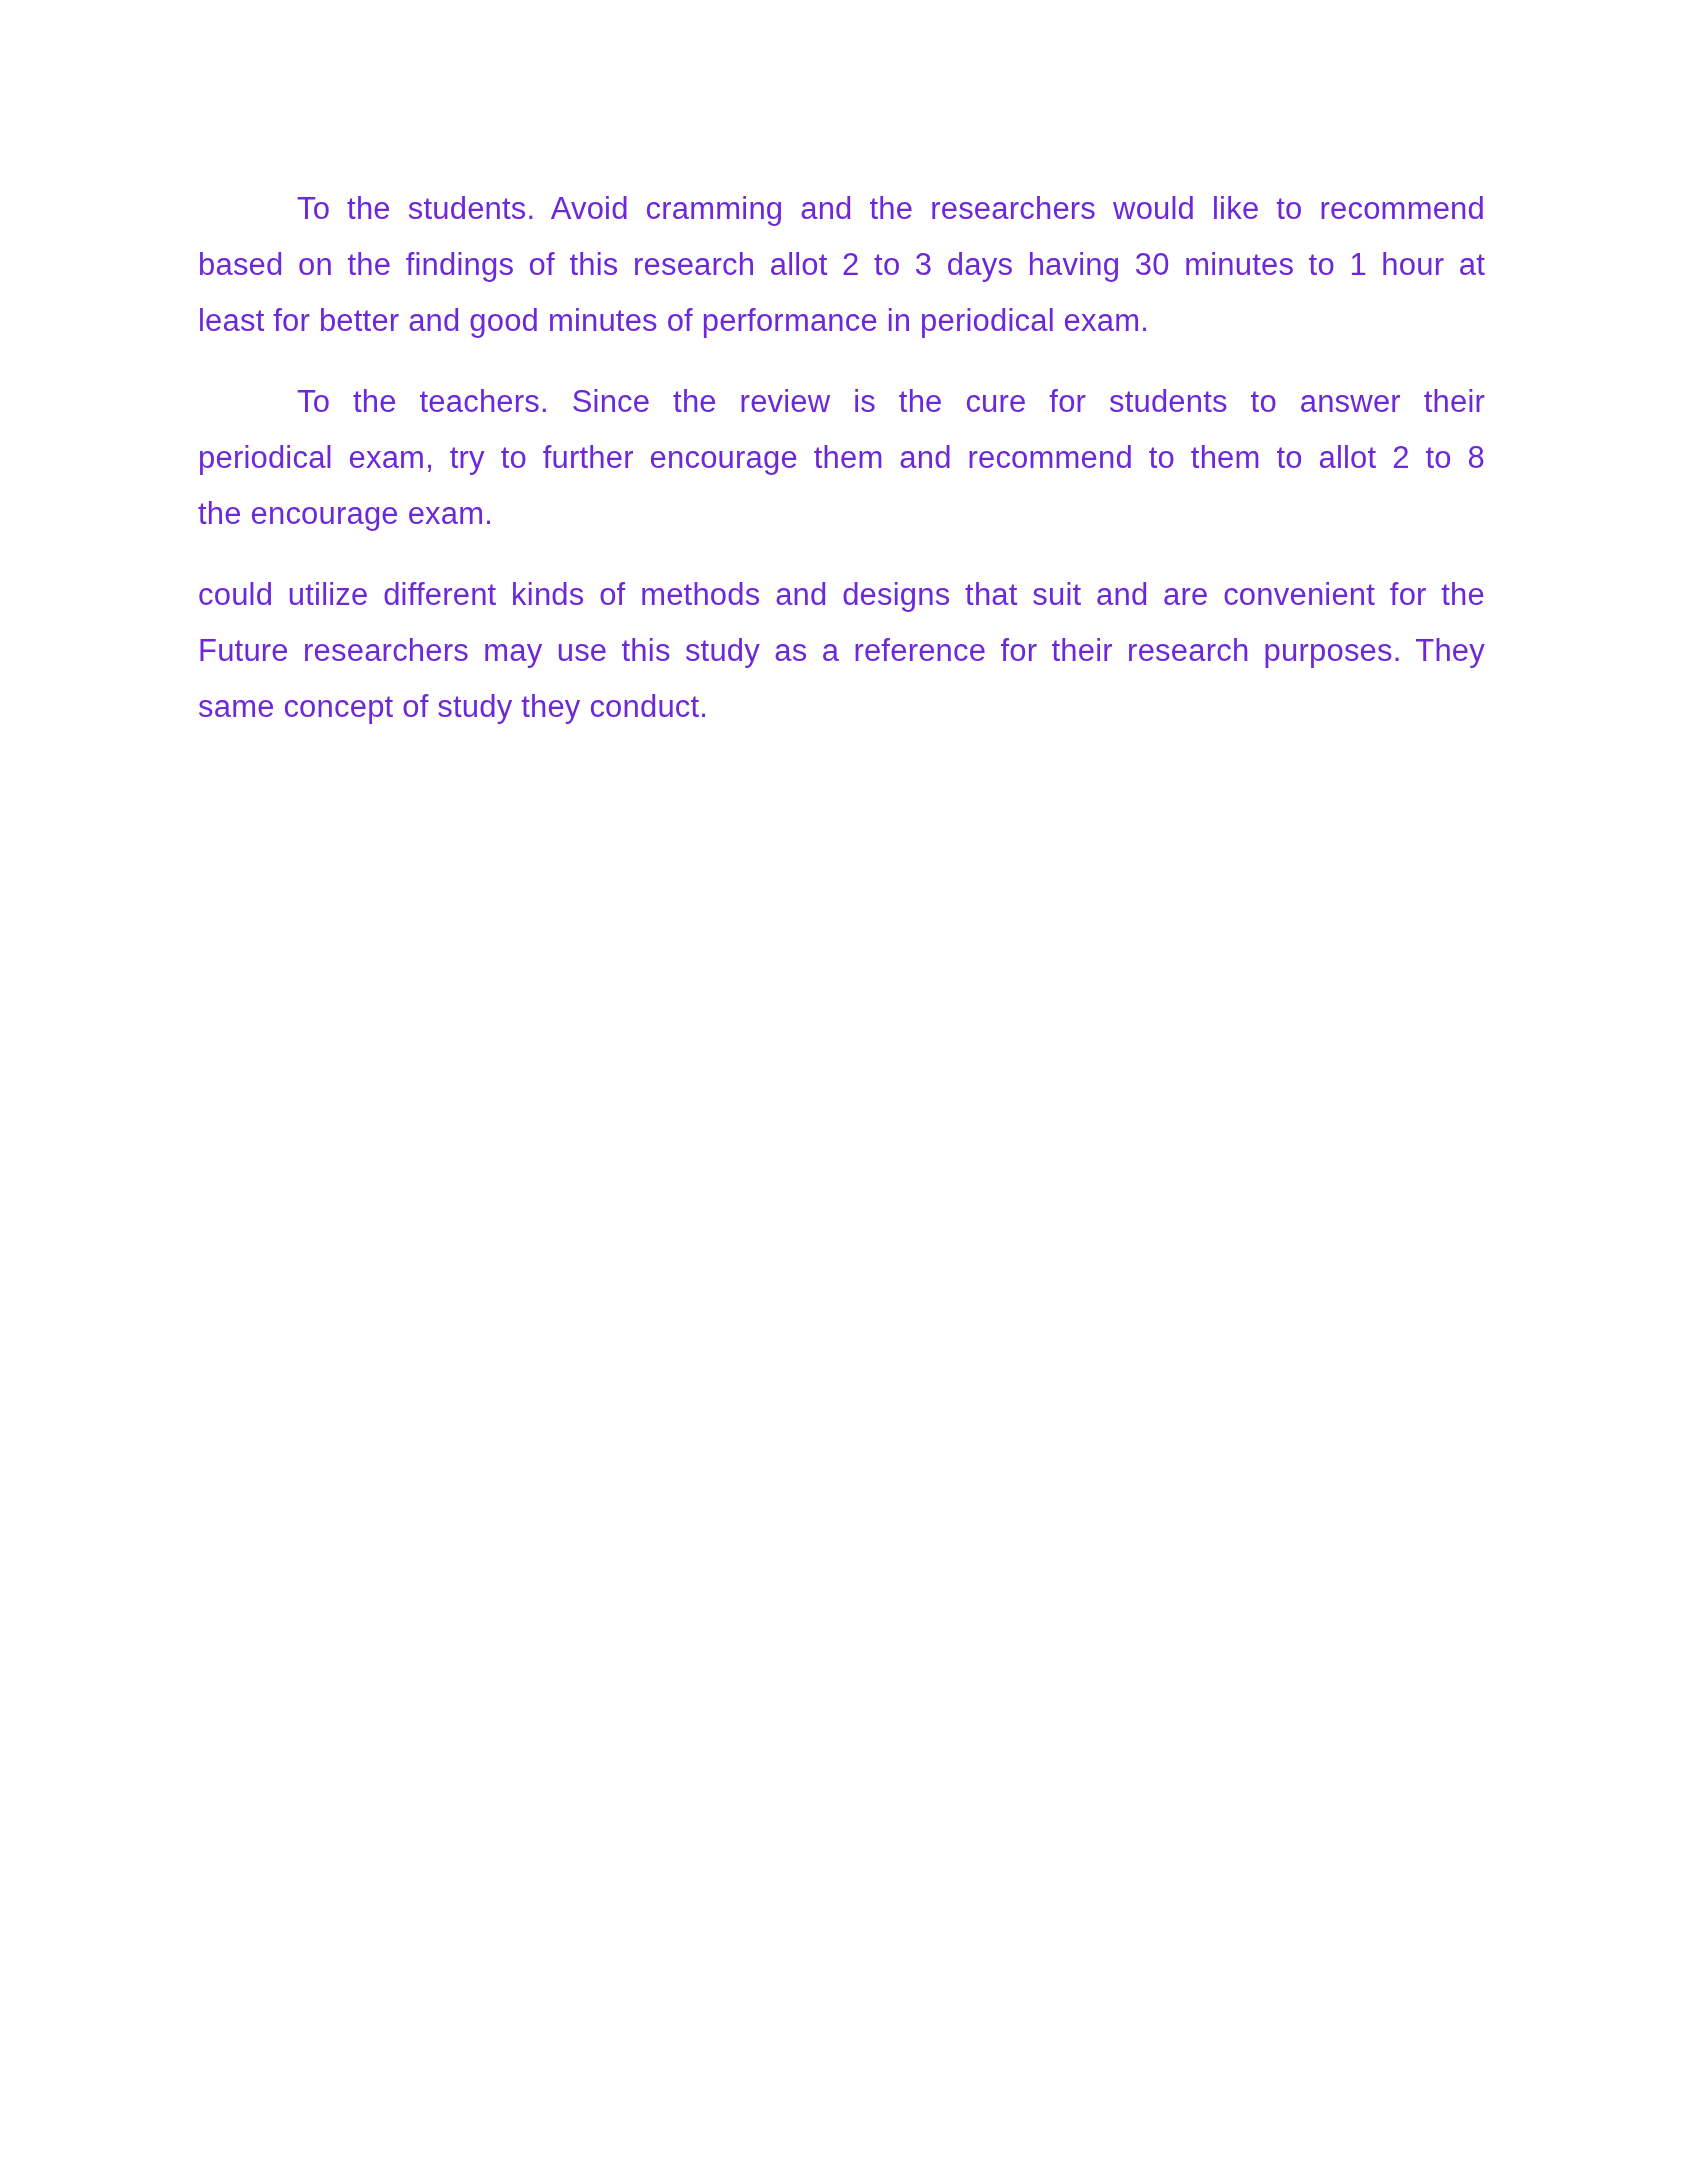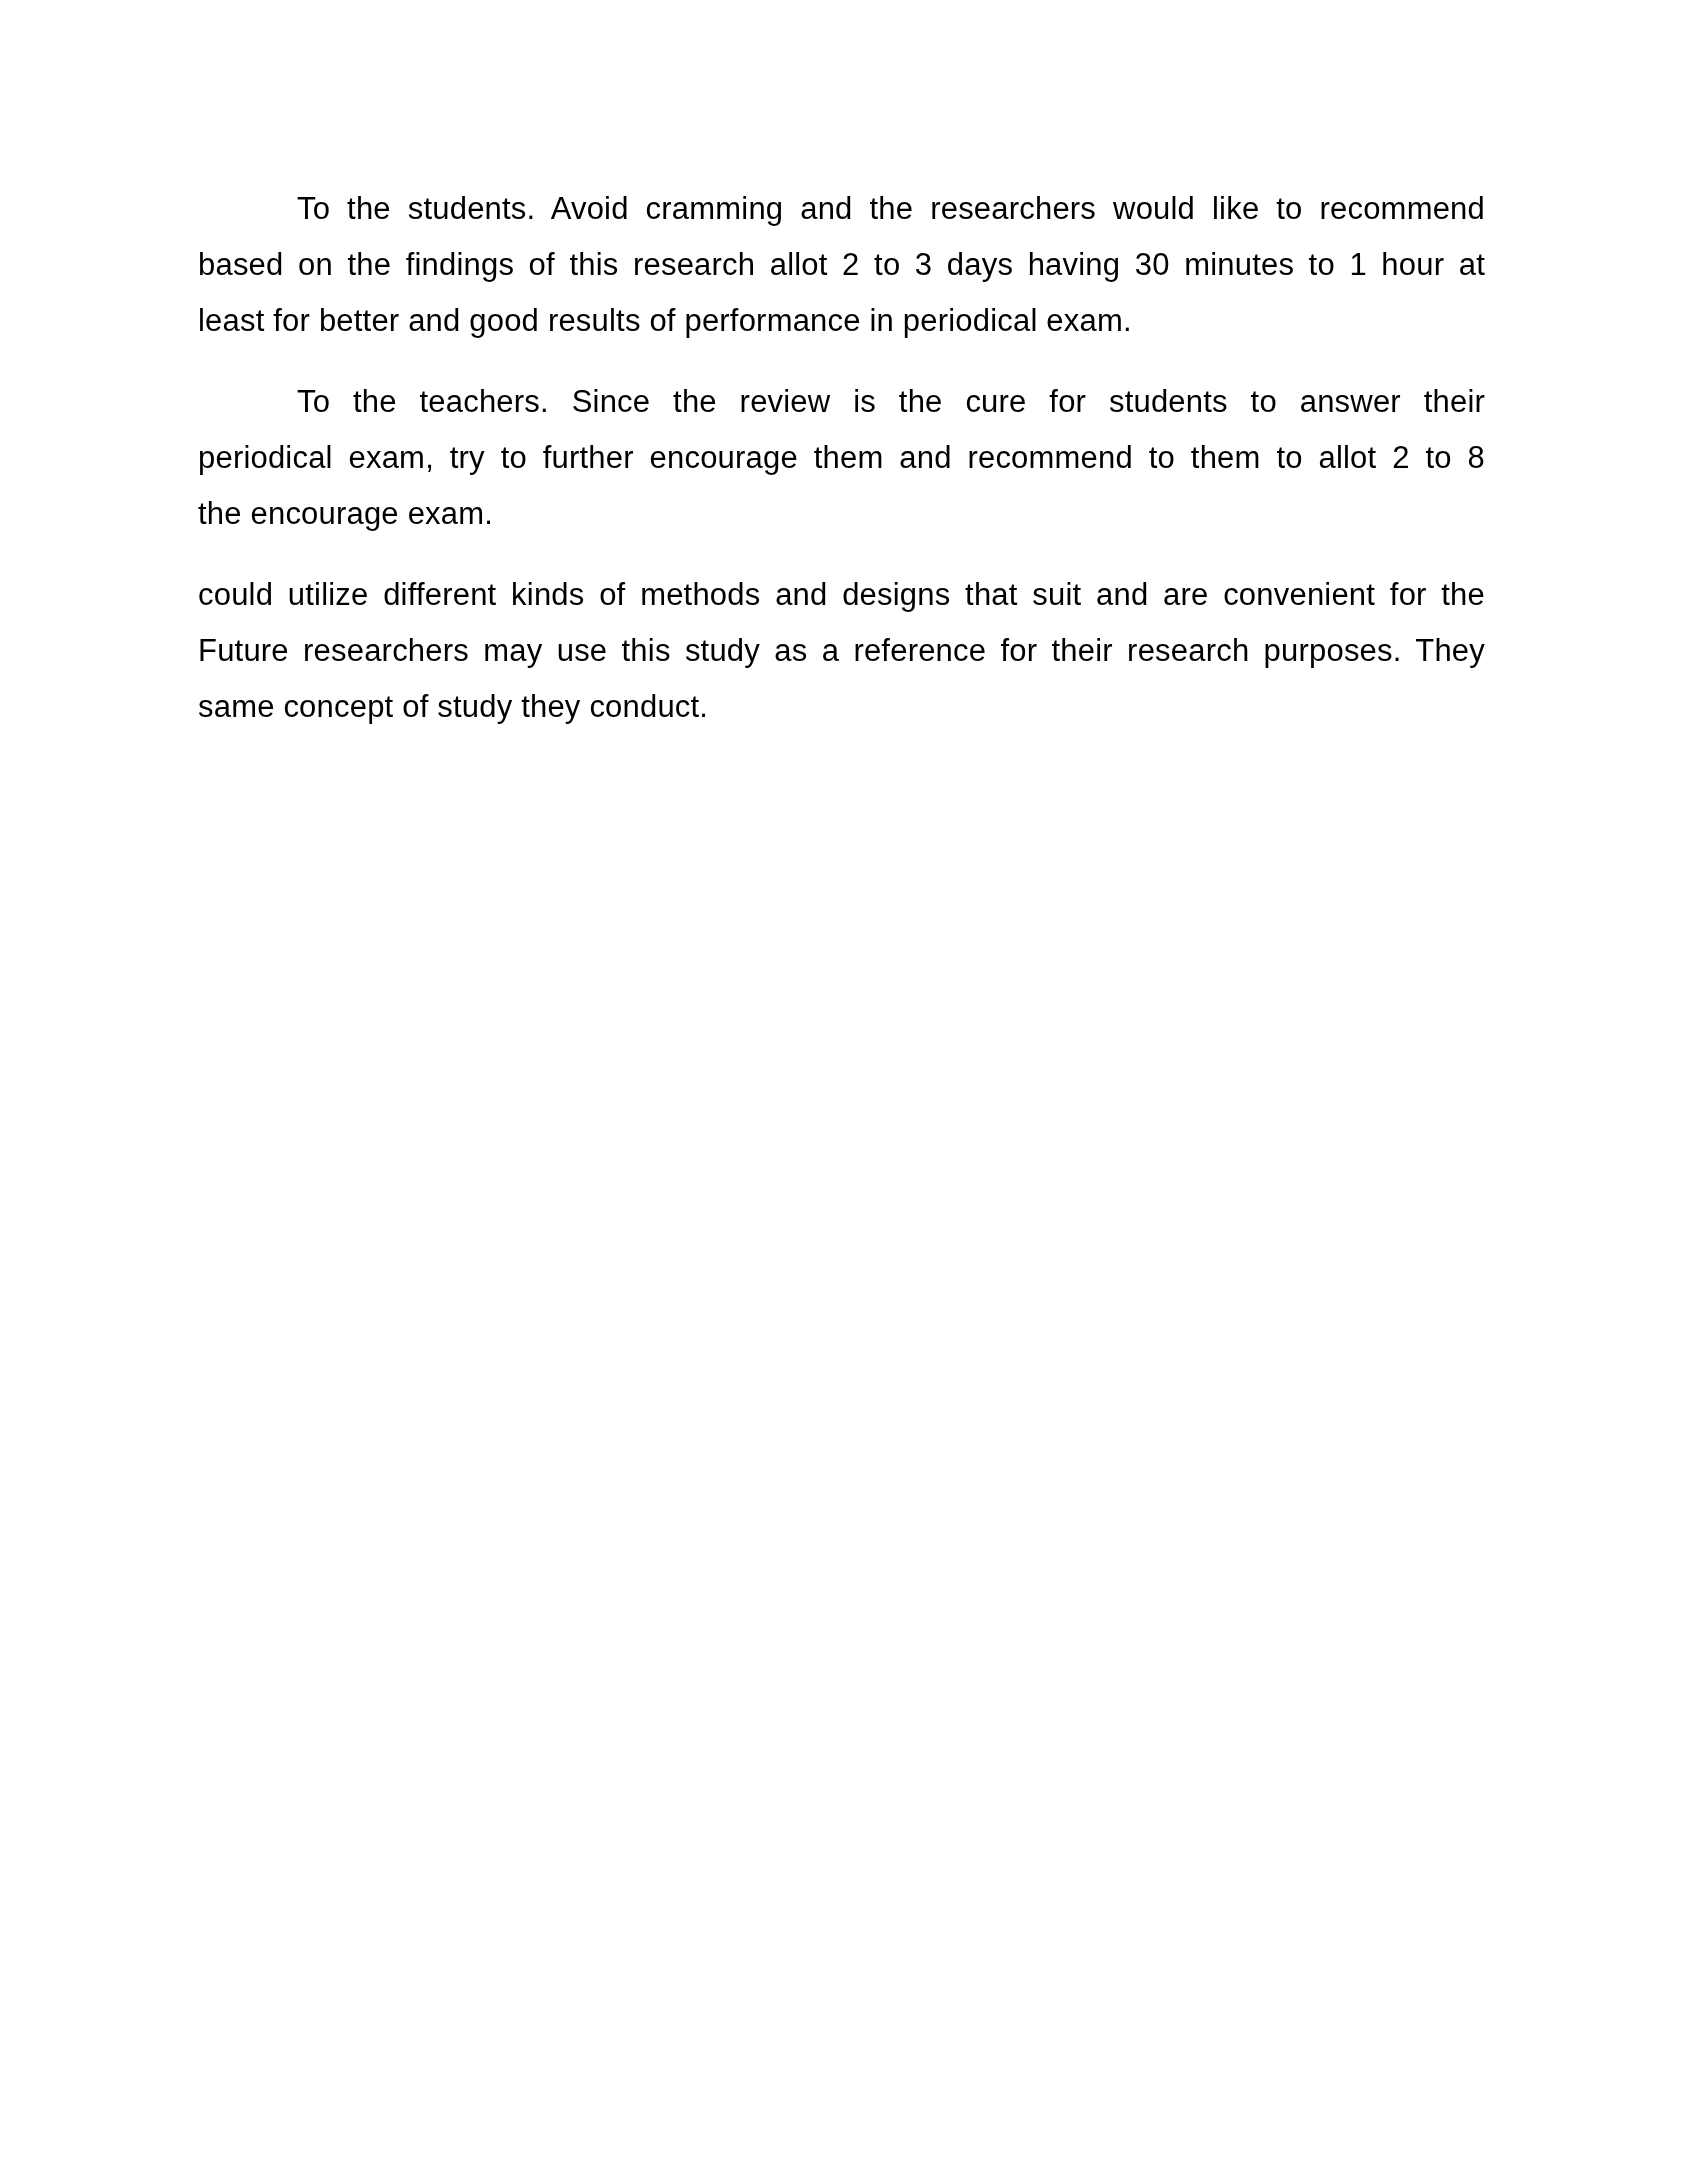--- a/index.html
+++ b/index.html
@@ -17,21 +17,21 @@
     position: relative;
     width: 1683px;
     height: 2178px;
     background: #ffffff;
   }
   .text-block {
     position: absolute;
     left: 198px;
     top: 181px;
     width: 1287px;
-    color: #000000;
+    color: #6d28d9;
     font-size: 31px;
     line-height: 56px;
     font-weight: 400;
     letter-spacing: 0.2px;
   }
   .paragraph {
     margin: 0 0 25px 0;
   }
   .line {
     text-align: justify;
@@ -48,21 +48,21 @@
 </style>
 </head>
 <body>
 
 <div class="page">
   <div class="text-block">
 
     <div class="paragraph">
       <div class="line indent">To the students. Avoid cramming and the researchers would like to recommend</div>
       <div class="line">based on the findings of this research allot 2 to 3 days having 30 minutes to 1 hour at</div>
-      <div class="line last">least for better and good results of performance in periodical exam.</div>
+      <div class="line last">least for better and good minutes of performance in periodical exam.</div>
     </div>
 
     <div class="paragraph">
       <div class="line indent">To the teachers. Since the review is the cure for students to answer their</div>
       <div class="line">periodical exam, try to further encourage them and recommend to them to allot 2 to 8</div>
       <div class="line last">the encourage exam.</div>
     </div>
 
     <div class="paragraph">
       <div class="line">could utilize different kinds of methods and designs that suit and are convenient for the</div>

